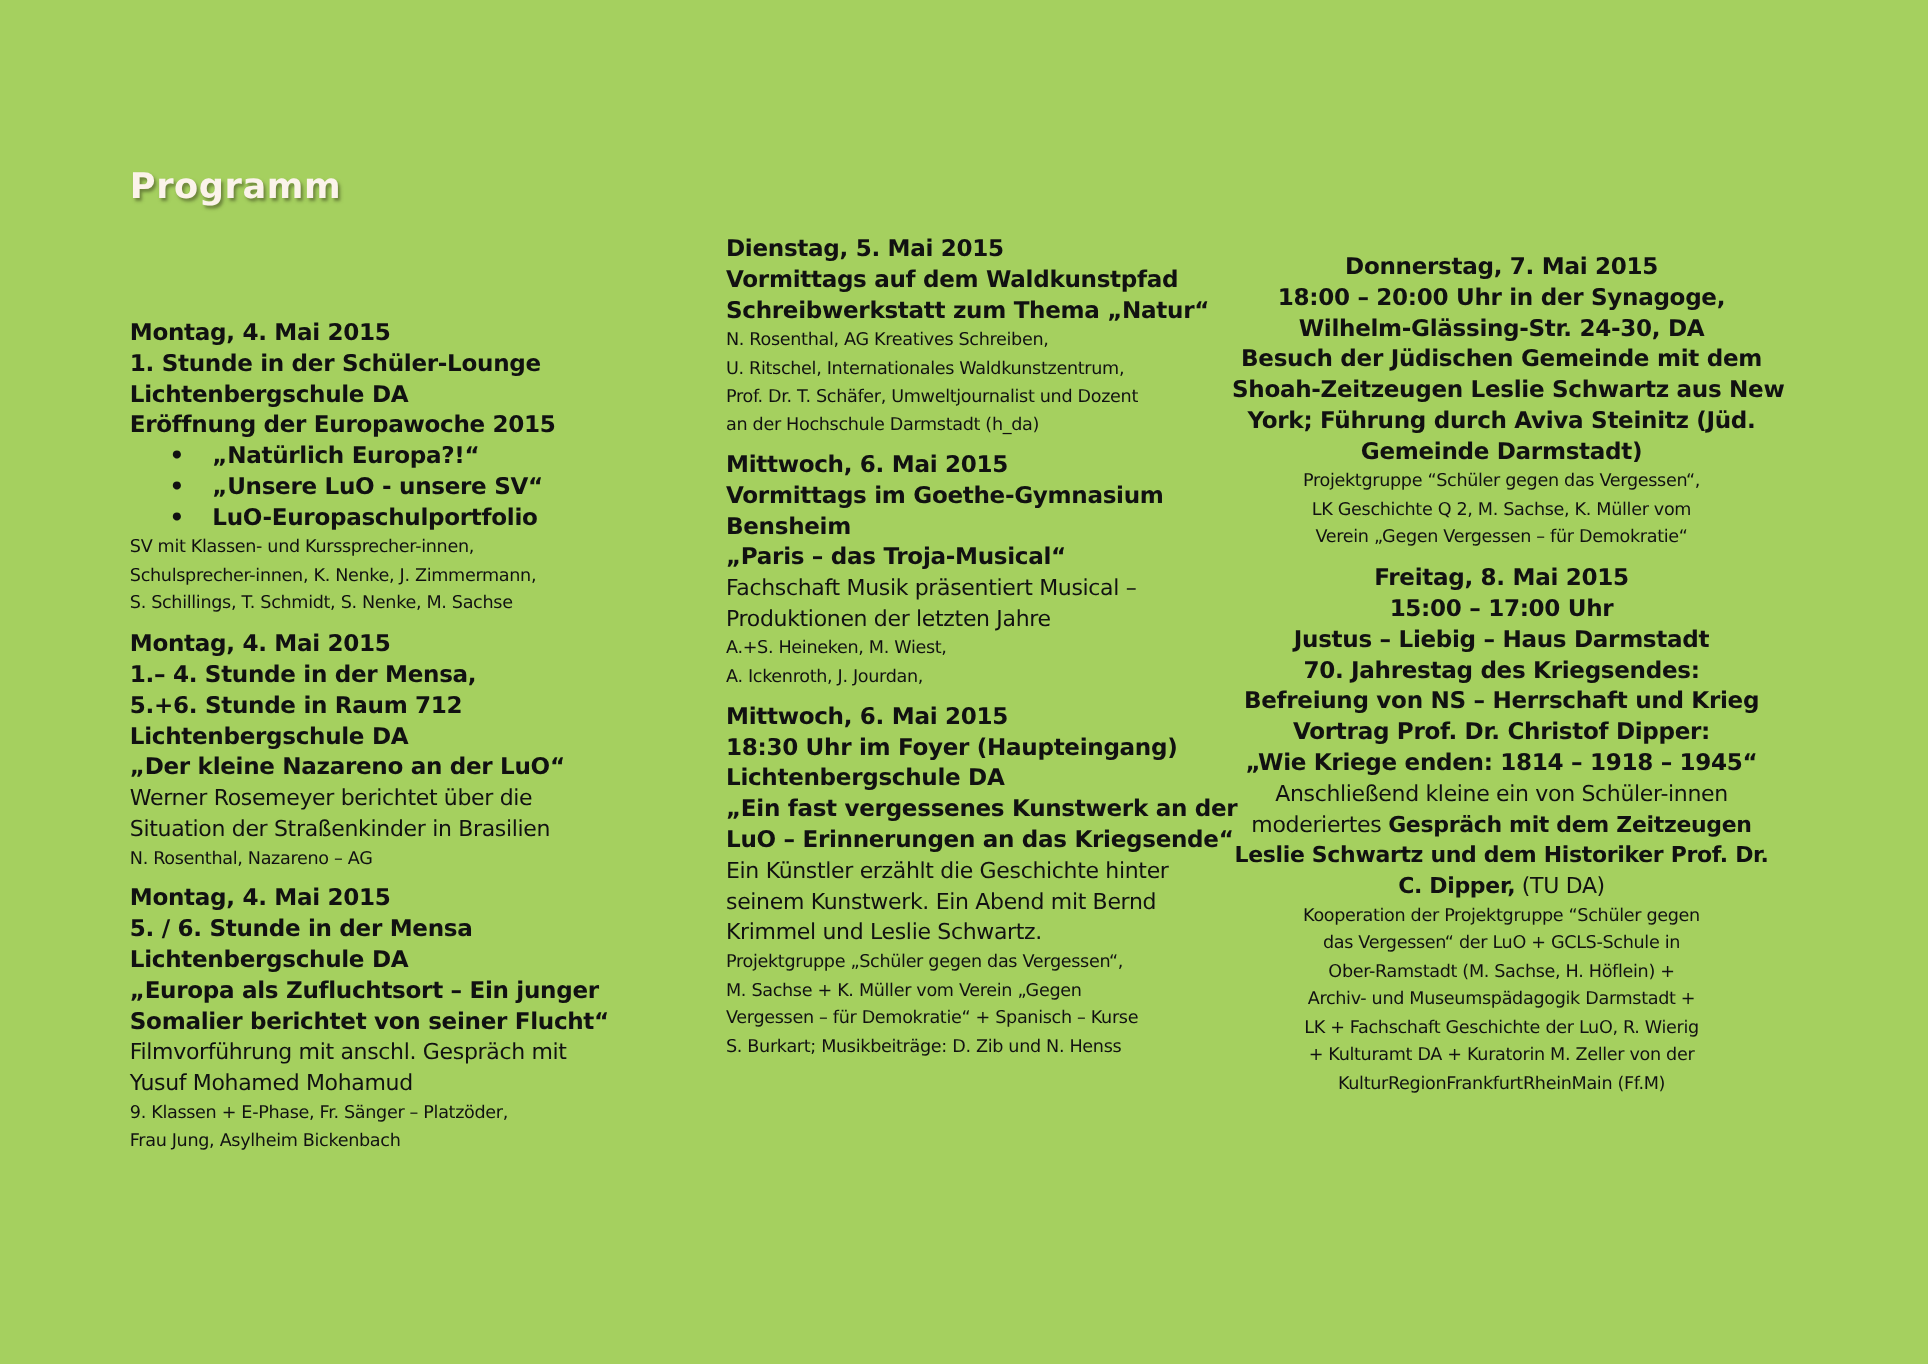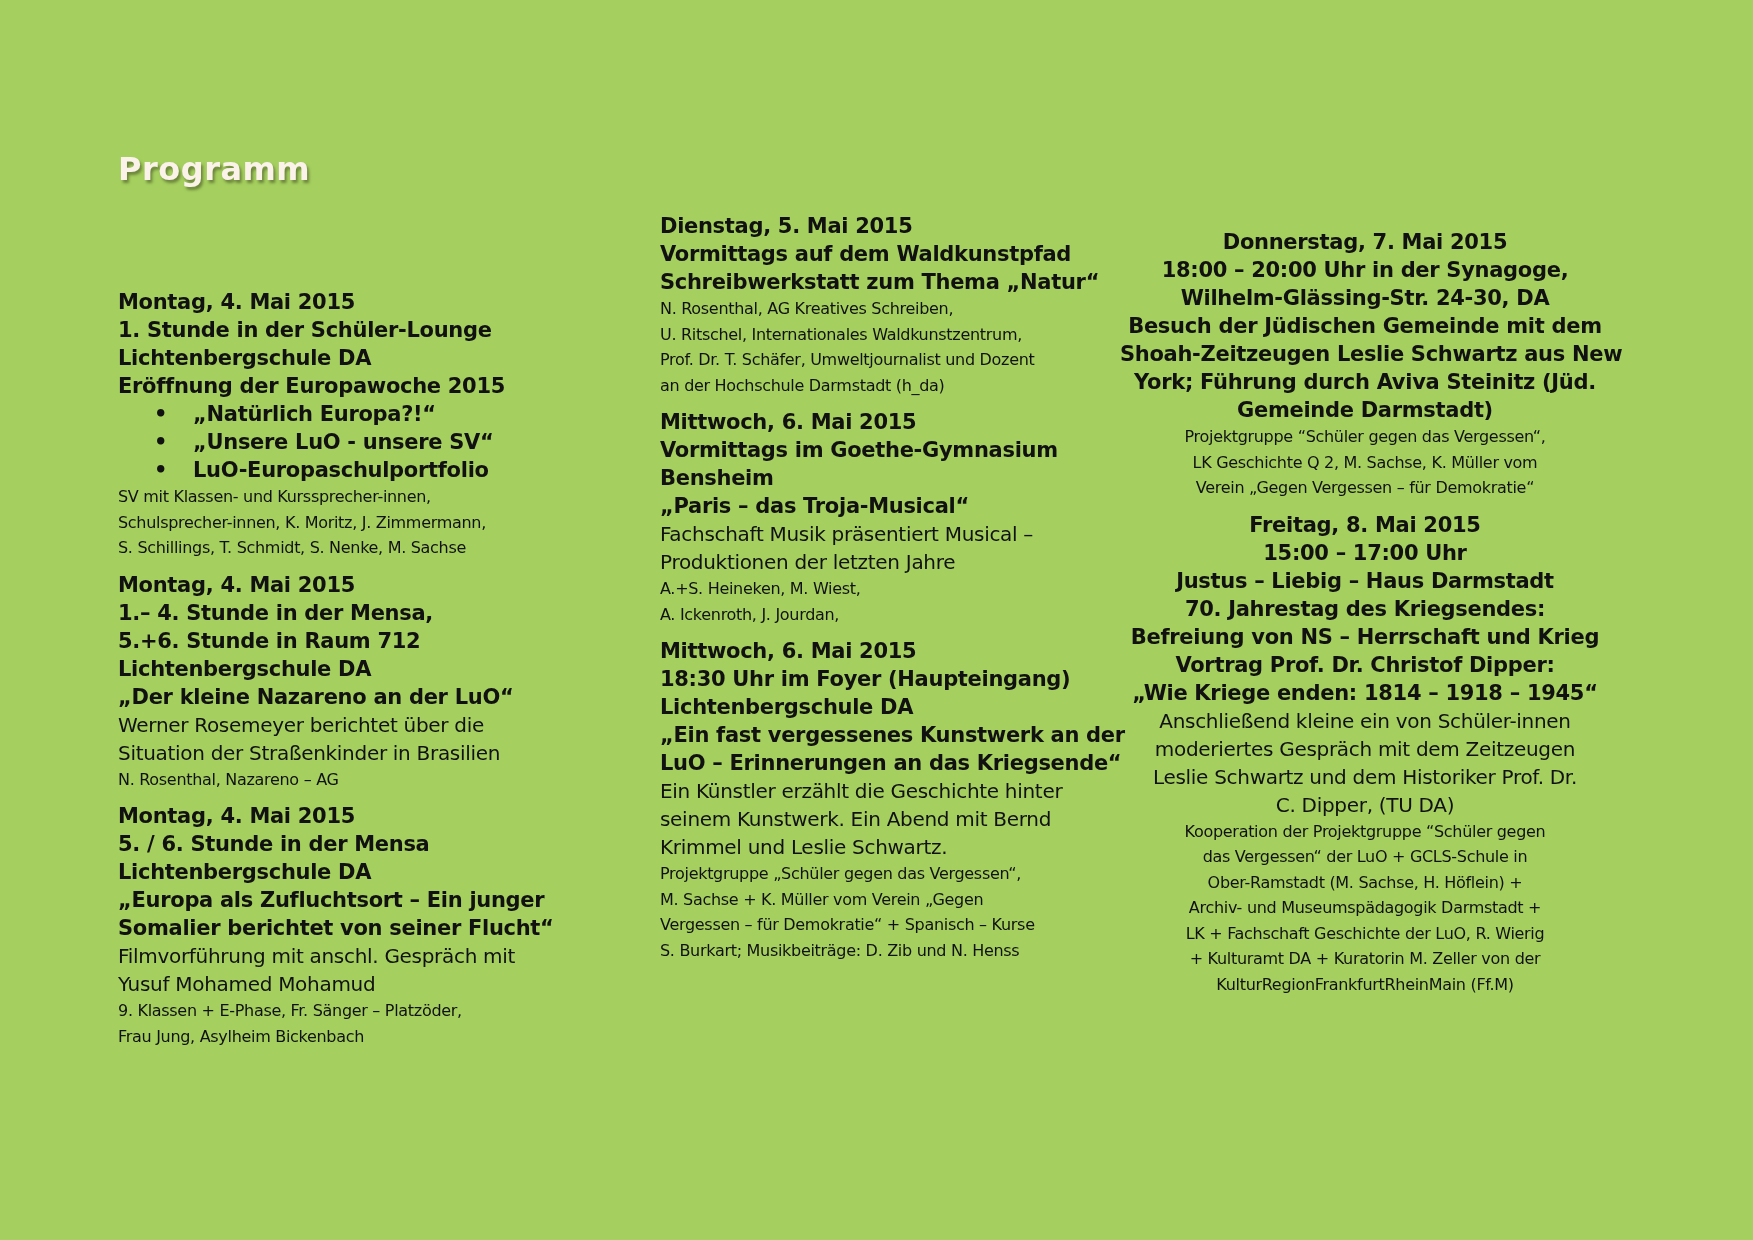--- a/index.html
+++ b/index.html
@@ -24,40 +24,40 @@
   .block { margin-bottom:10px; }
   .line { display:block; white-space:nowrap; }
   .b { font-weight:bold; font-size:21px; line-height:28px; letter-spacing:-0.3px; }
   .n { font-size:20px; line-height:28px; letter-spacing:-0.3px; }
   .s { font-size:16px; line-height:25.5px; letter-spacing:-0.3px; }
   .bullets { margin:0; padding:0; list-style:none; }
   .bullets li { position:relative; padding-left:75px; }
   .bullets li::before {
     content:"\2022"; position:absolute; left:36px; top:0; font-weight:bold;
   }
-  .inline-b { font-weight:normal; }
+  .inline-b { font-weight:bold; }
 </style>
 </head>
 <body>
 
 <div class="title">Programm</div>
 
 <div class="col col1">
   <div class="block">
     <span class="line b">Montag, 4. Mai 2015</span>
     <span class="line b">1. Stunde in der Schüler-Lounge</span>
     <span class="line b">Lichtenbergschule DA</span>
     <span class="line b">Eröffnung der Europawoche 2015</span>
     <ul class="bullets">
       <li class="b">„Natürlich Europa?!“</li>
       <li class="b">„Unsere LuO - unsere SV“</li>
       <li class="b">LuO-Europaschulportfolio</li>
     </ul>
     <span class="line s">SV mit Klassen- und Kurssprecher-innen,</span>
-    <span class="line s">Schulsprecher-innen, K. Moritz, J. Zimmermann,</span>
+    <span class="line s">Schulsprecher-innen, K. Nenke, J. Zimmermann,</span>
     <span class="line s">S. Schillings, T. Schmidt, S. Nenke, M. Sachse</span>
   </div>
 
   <div class="block">
     <span class="line b">Montag, 4. Mai 2015</span>
     <span class="line b">1.– 4. Stunde in der Mensa,</span>
     <span class="line b">5.+6. Stunde in Raum 712</span>
     <span class="line b">Lichtenbergschule DA</span>
     <span class="line b">„Der kleine Nazareno an der LuO“</span>
     <span class="line n">Werner Rosemeyer berichtet über die</span>

